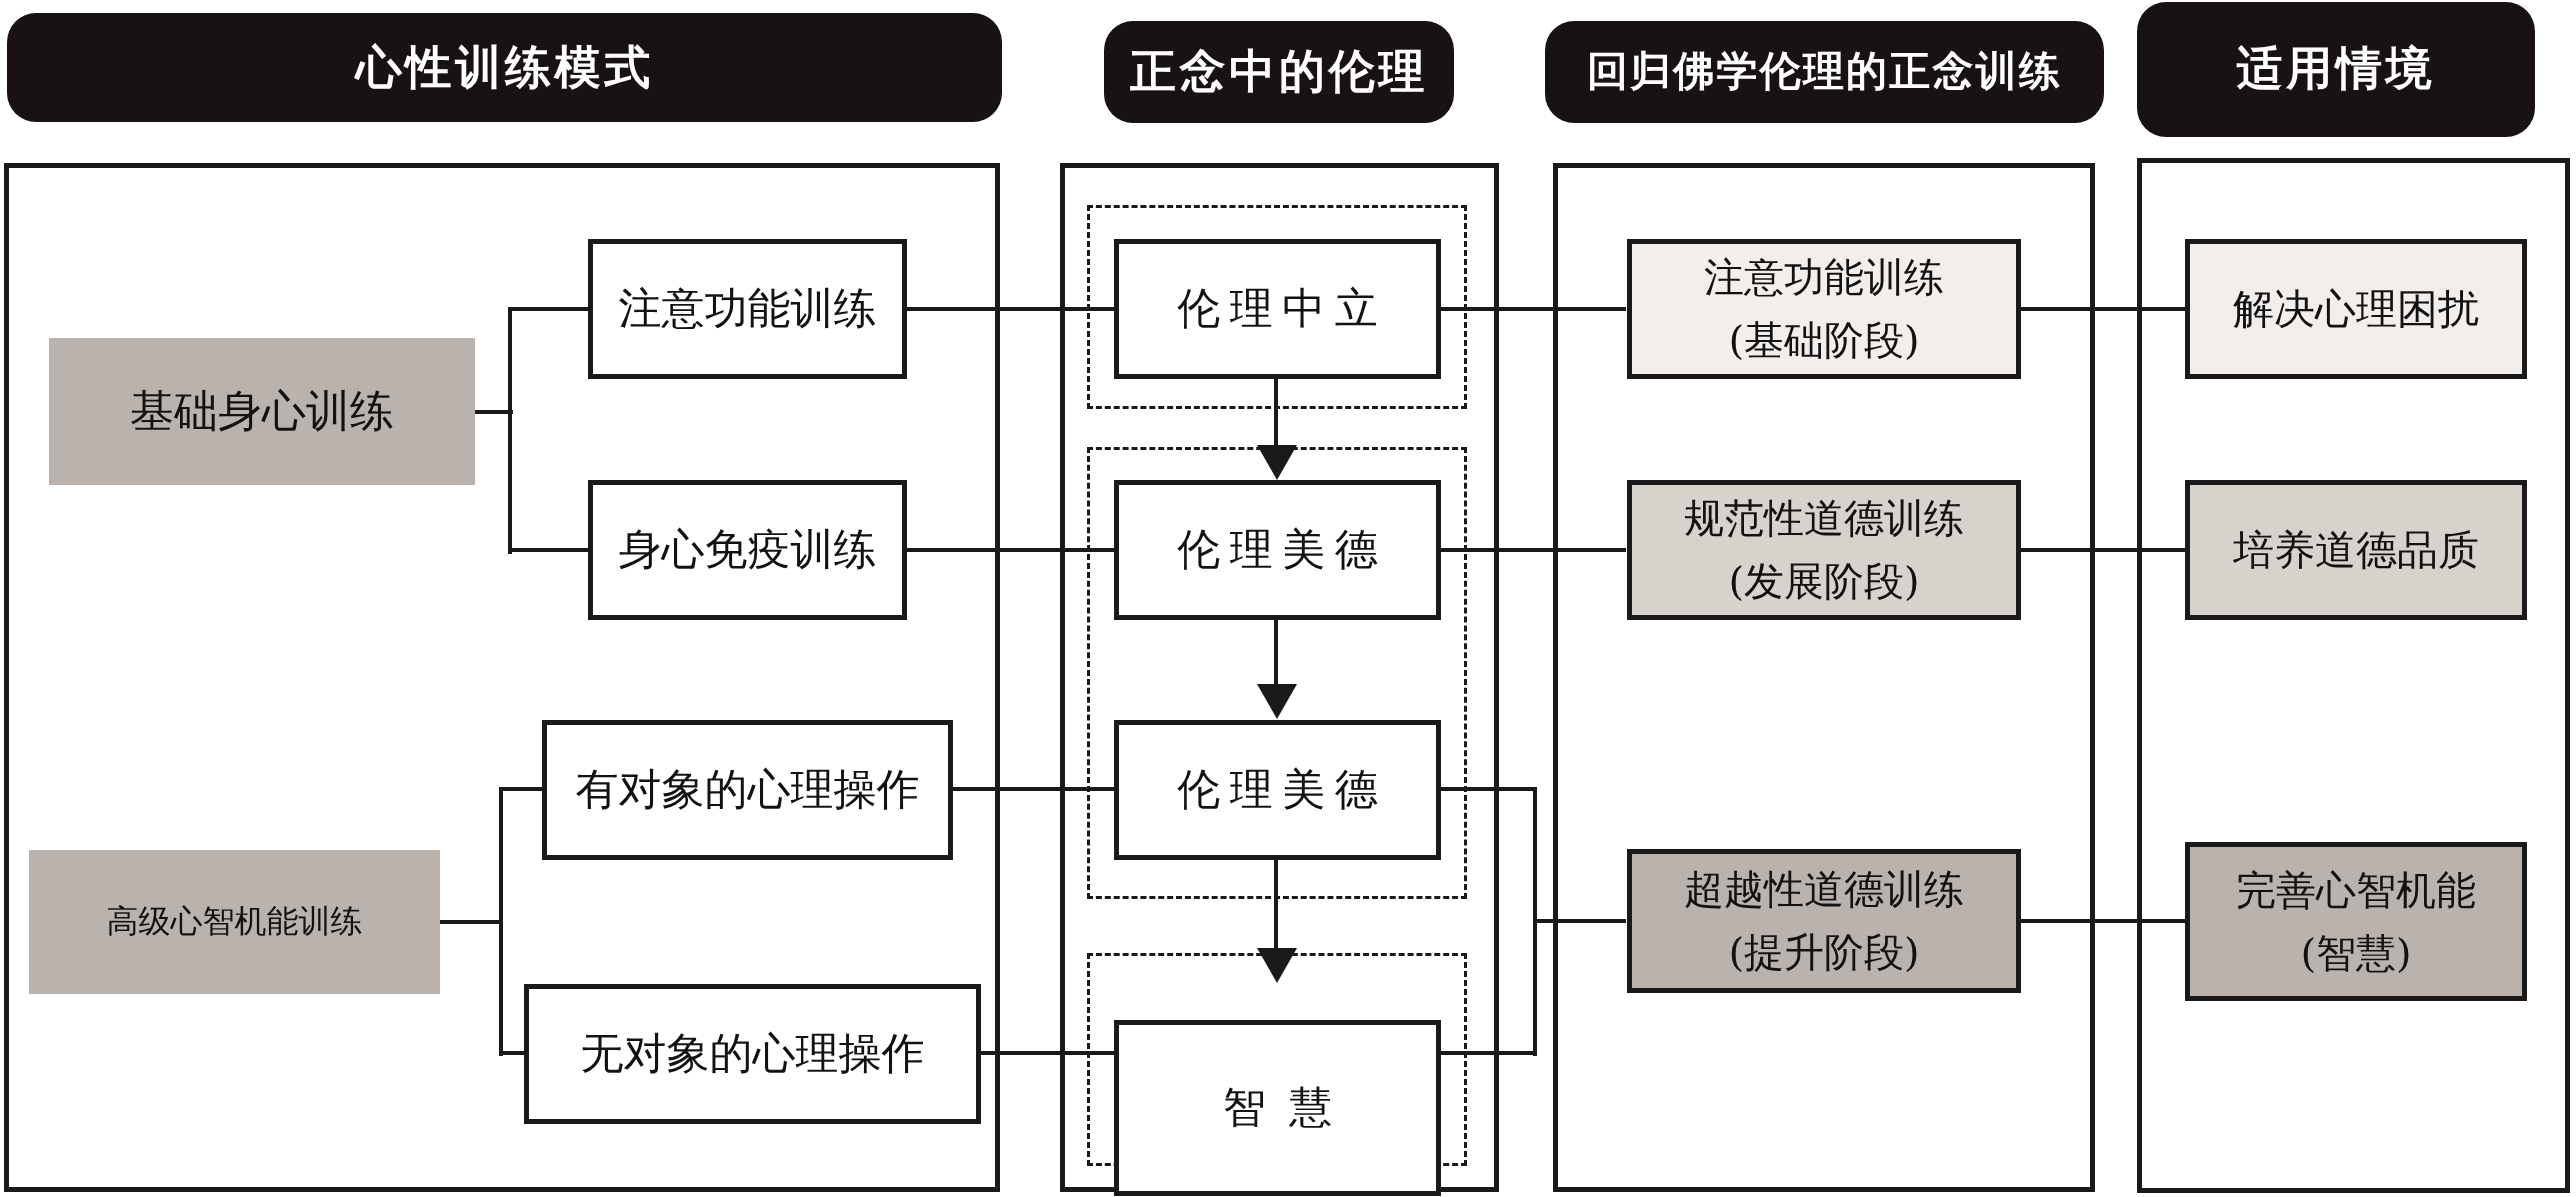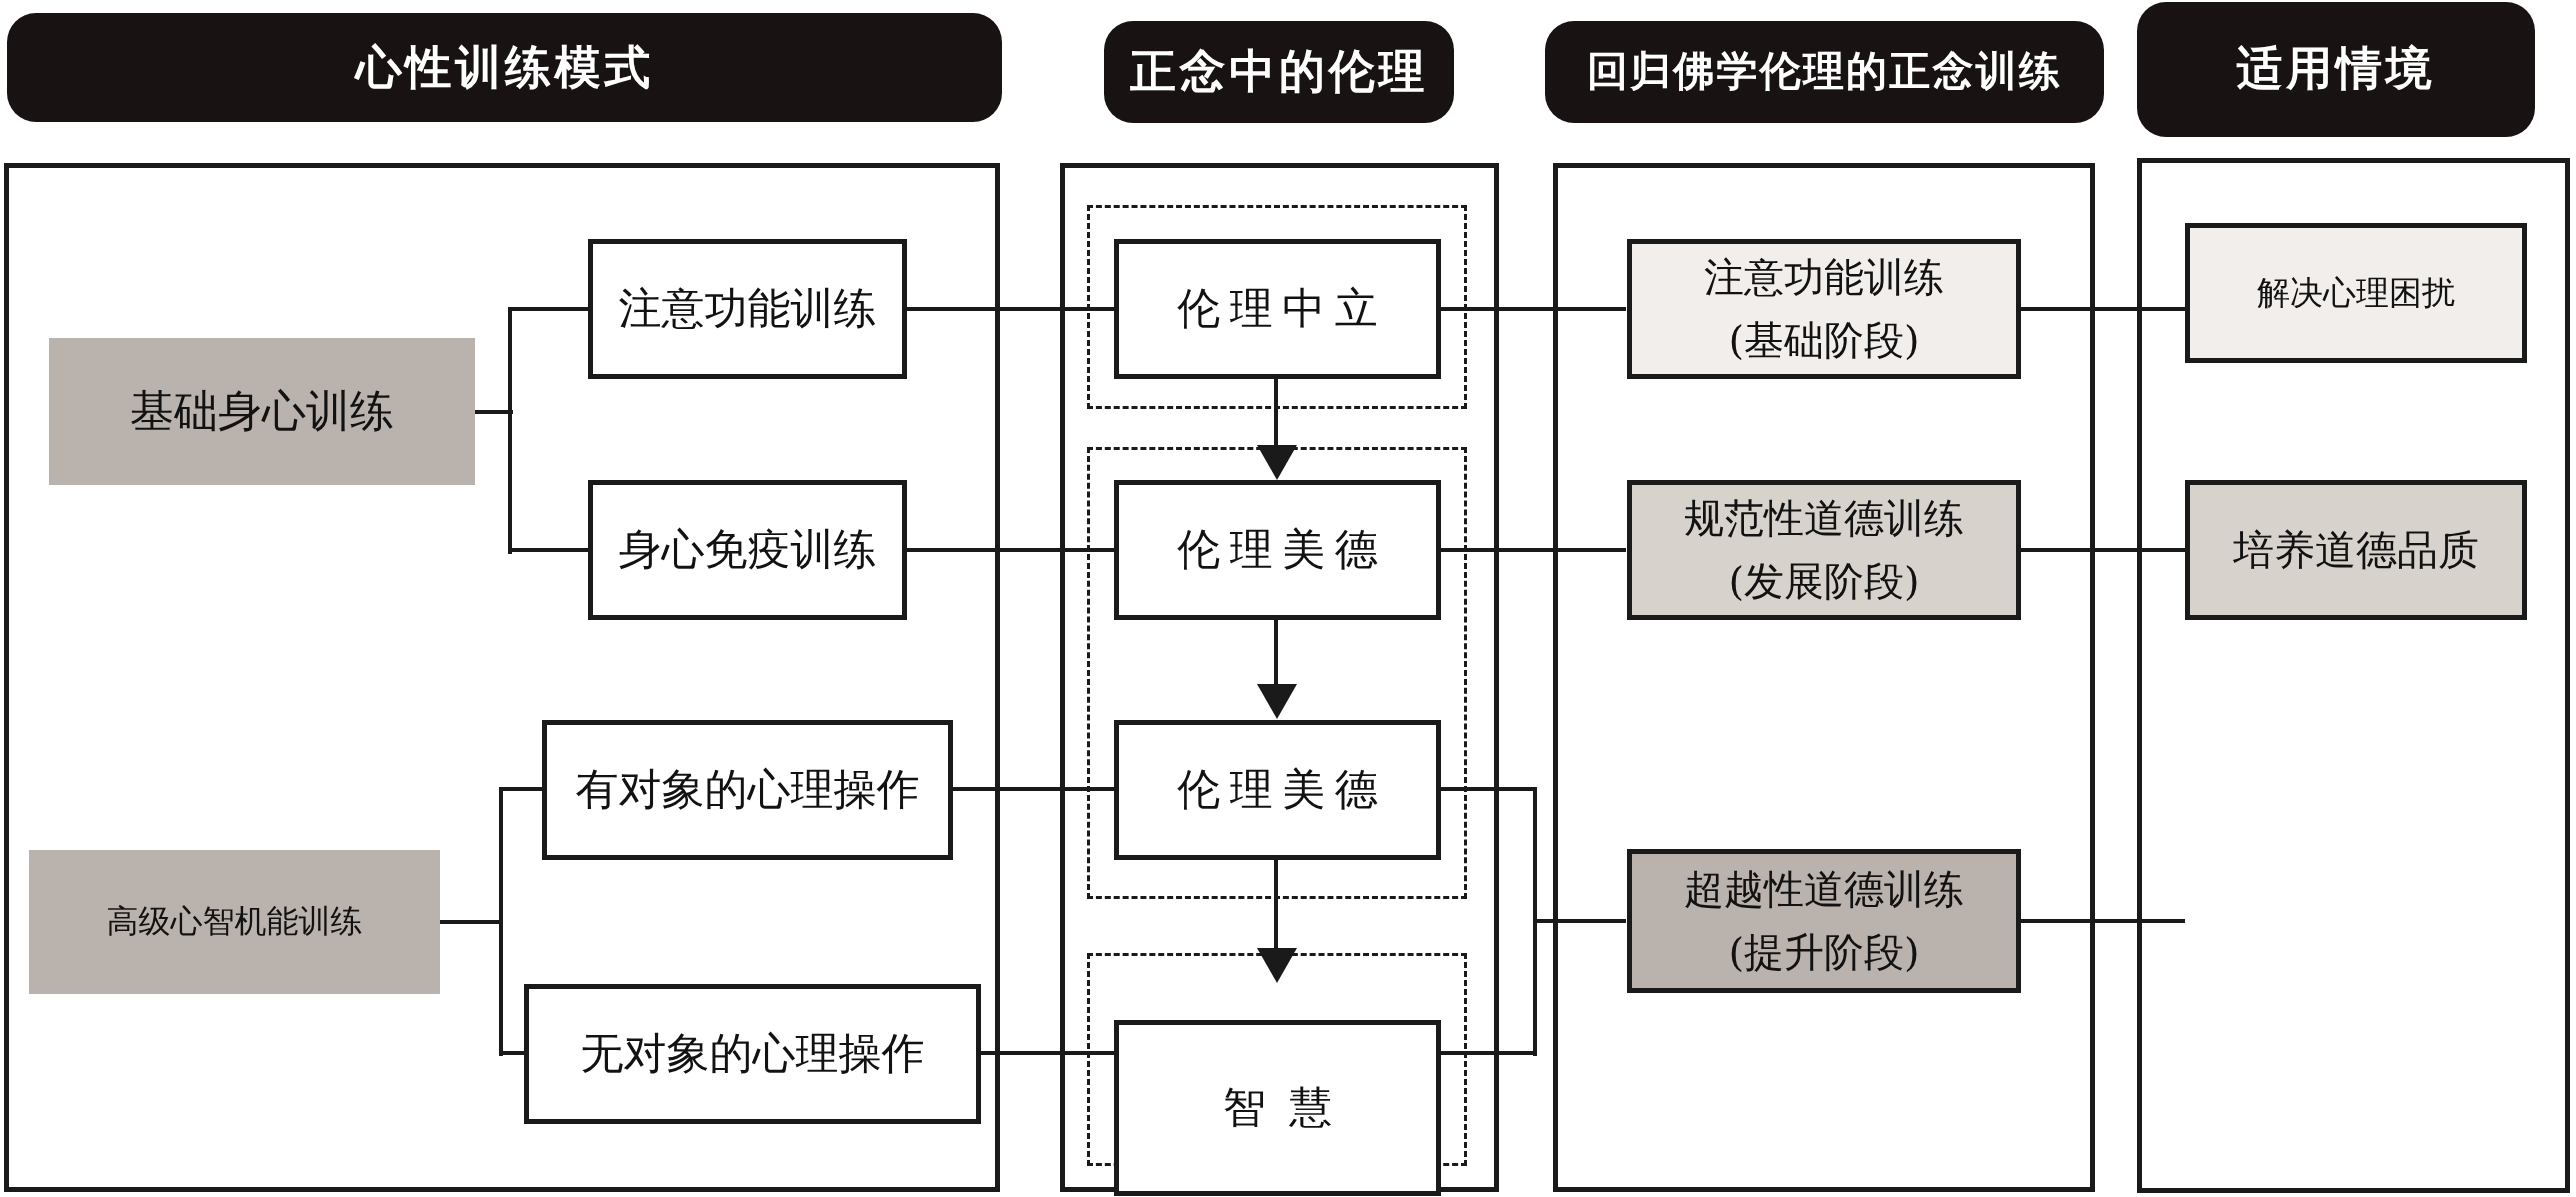--- a/index.html
+++ b/index.html
@@ -138,21 +138,25 @@
   </div>
   <div class="node bordered fill-mid two" style="left:1627px;top:480px;width:394px;height:140px">
     <span class="lbl">规范性道德训练</span>
     <span class="lbl">(发展阶段)</span>
   </div>
   <div class="node bordered fill-gray two" style="left:1627px;top:849px;width:394px;height:144px">
     <span class="lbl">超越性道德训练</span>
     <span class="lbl">(提升阶段)</span>
   </div>
 
-  <div class="node bordered fill-light" style="left:2185px;top:223px;width:342px;height:140px;font-size:33px">
+  <div class="node bordered fill-light" style="left:2185px;top:239px;width:342px;height:140px;font-size:41px">
     <span class="lbl">解决心理困扰</span>
   </div>
   <div class="node bordered fill-mid" style="left:2185px;top:480px;width:342px;height:140px;font-size:41px">
     <span class="lbl">培养道德品质</span>
+  </div>
+  <div class="node bordered fill-gray two" style="left:2185px;top:842px;width:342px;height:159px">
+    <span class="lbl">完善心智机能</span>
+    <span class="lbl">(智慧)</span>
   </div>
 
 </div>
 
 
 </body></html>

